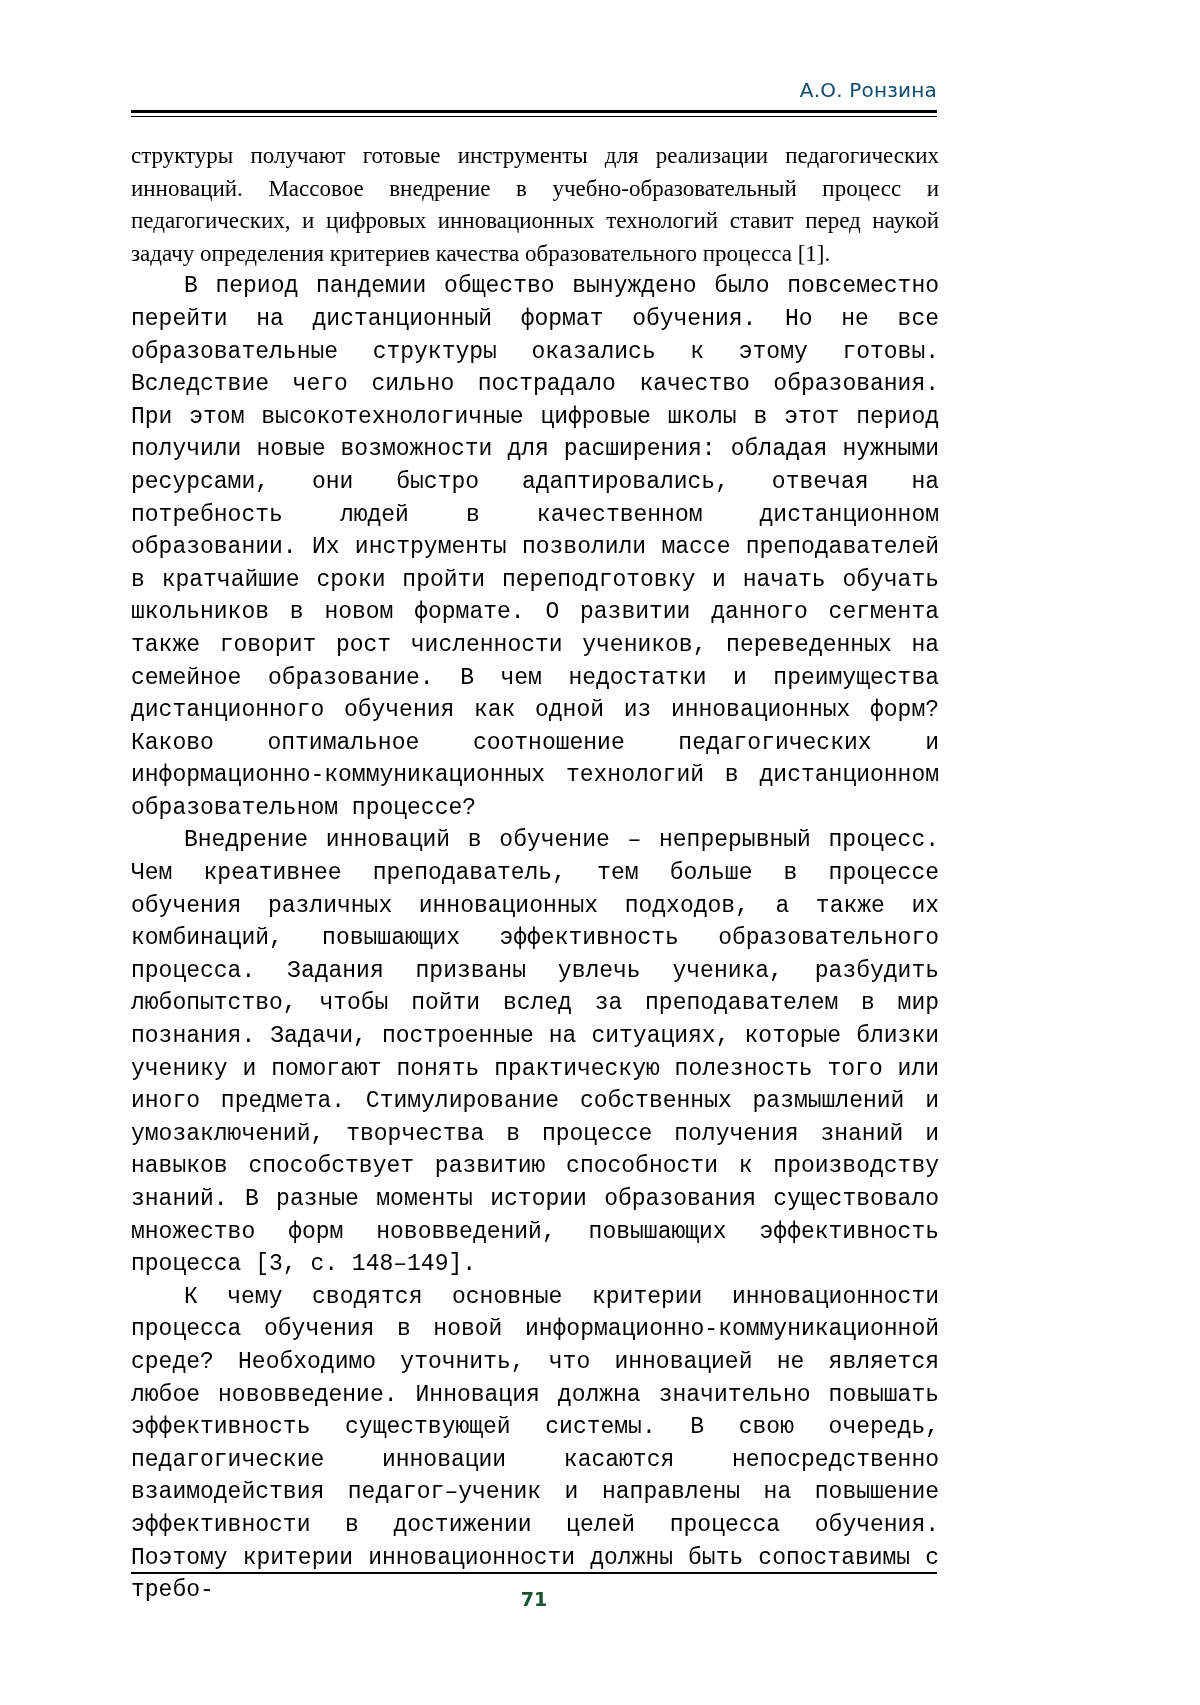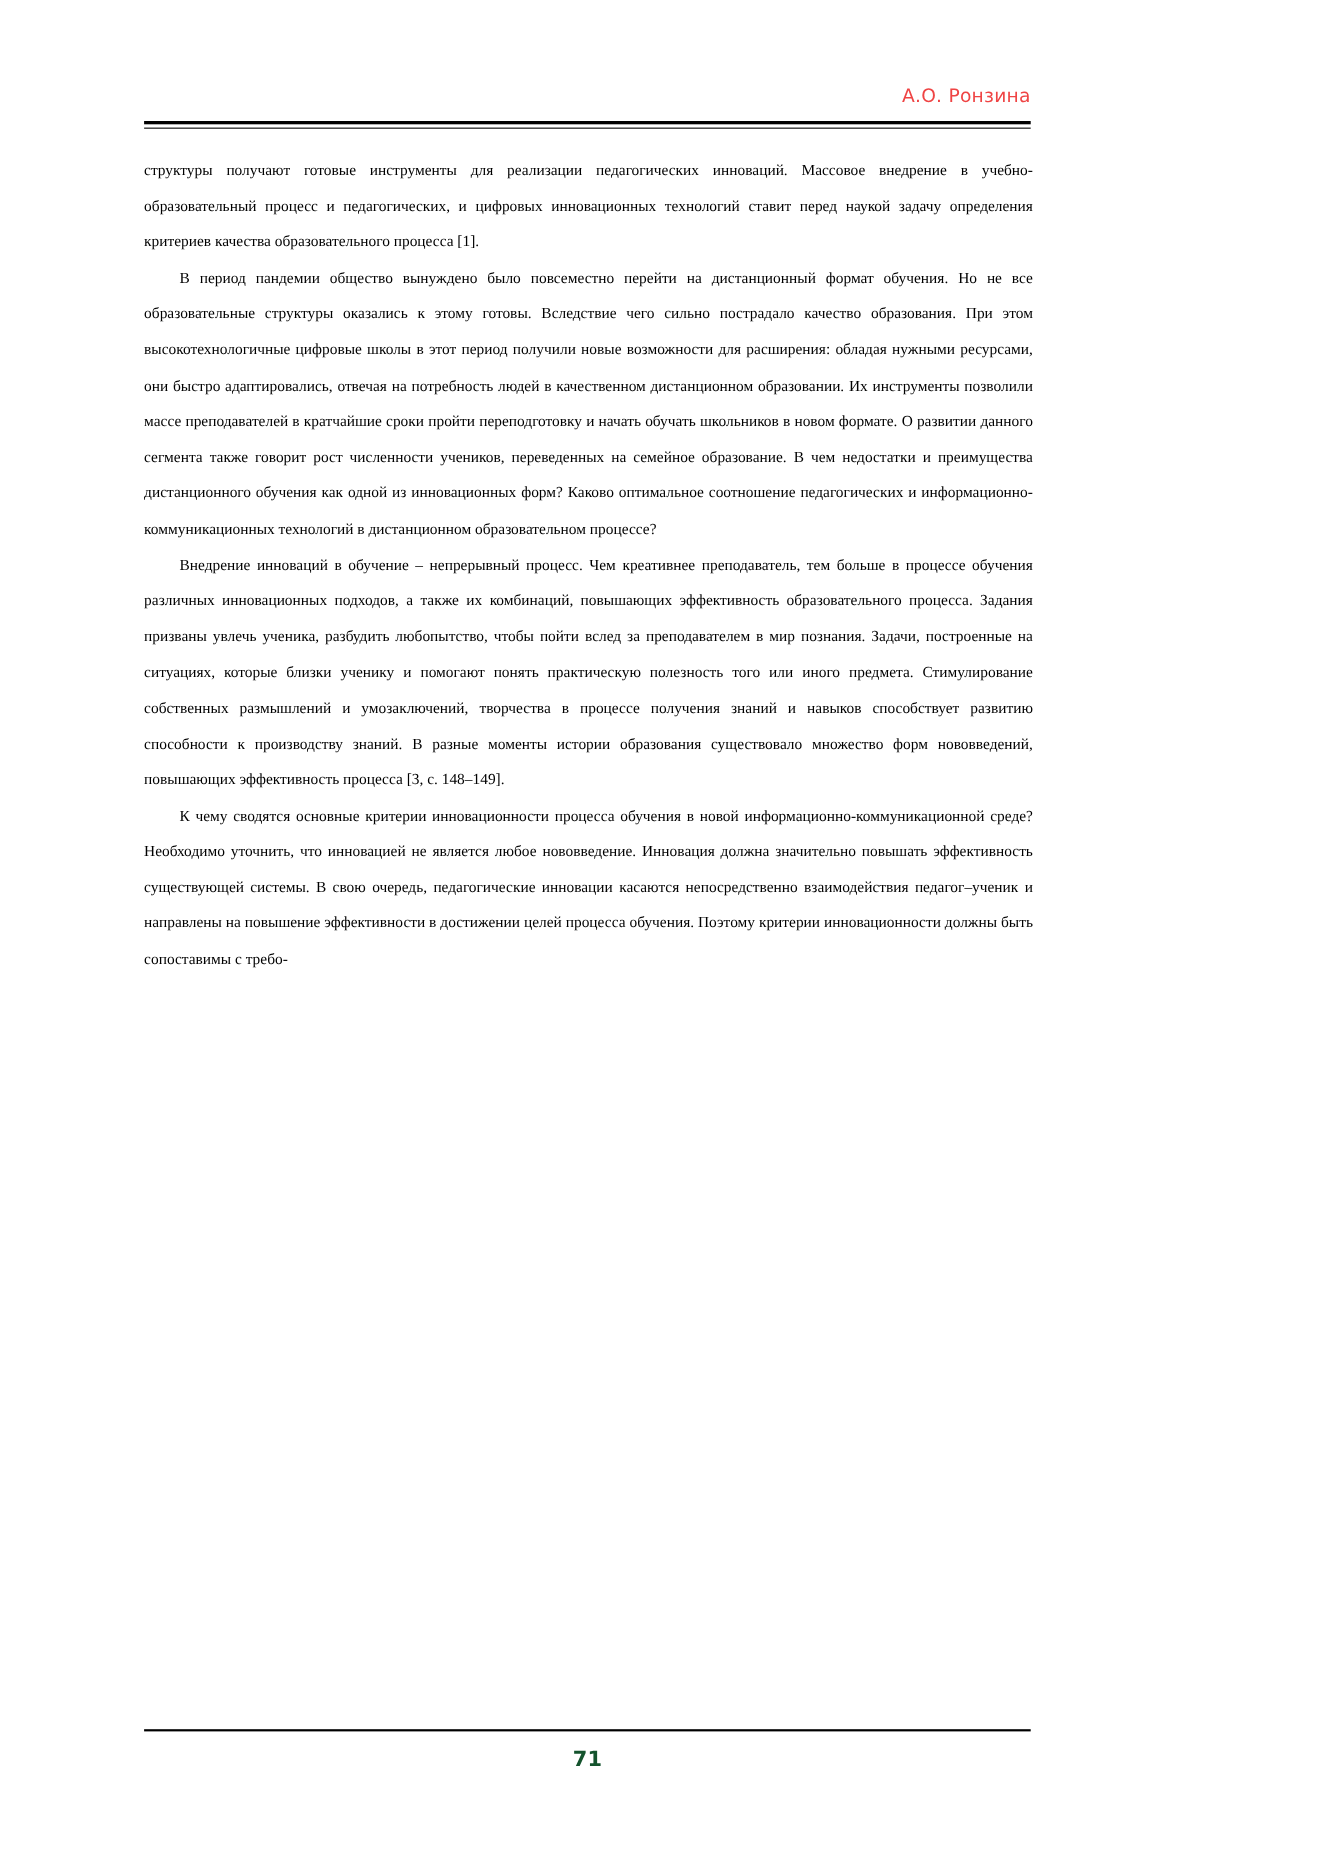--- a/index.html
+++ b/index.html
@@ -22,23 +22,23 @@
     box-sizing: border-box;
     padding: 0;
   }
   .header {
     position: absolute;
     left: 131px;
     top: 78px;
     width: 806px;
     text-align: right;
     font-family: "DejaVu Sans", sans-serif;
-    font-size: 17px;
+    font-size: 20px;
     letter-spacing: 0.2px;
-    color: #ef4444;
+    color: #0c4a6e;
   }
   .rule-top {
     position: absolute;
     left: 131px;
     top: 110px;
     width: 806px;
     height: 0;
     border-top: 3px solid #000;
   }
   .rule-top2 {
@@ -50,28 +50,29 @@
     border-top: 1.5px solid #000;
   }
   .content {
     position: absolute;
     left: 131px;
     top: 140px;
     width: 808px;
   }
   .content p {
     margin: 0;
-    font-size: 14px;
+    font-size: 23px;
     line-height: 32.6px;
     text-align: justify;
     text-justify: inter-word;
     hyphens: manual;
   }
   .content p.indent {
     text-indent: 2.3em;
+    font-family: Liberation Mono, monospace;
   }
   .rule-bottom {
     position: absolute;
     left: 131px;
     top: 1572px;
     width: 806px;
     height: 0;
     border-top: 2.5px solid #000;
   }
   .footer {

